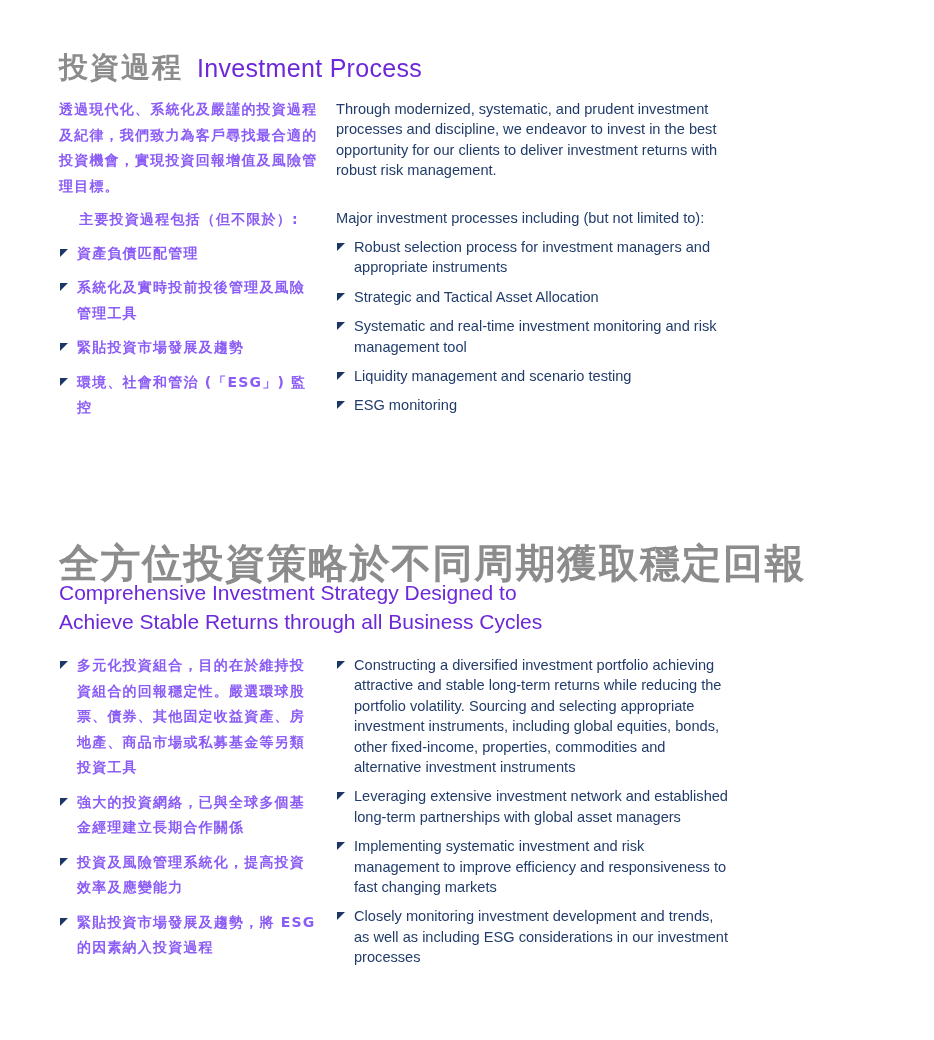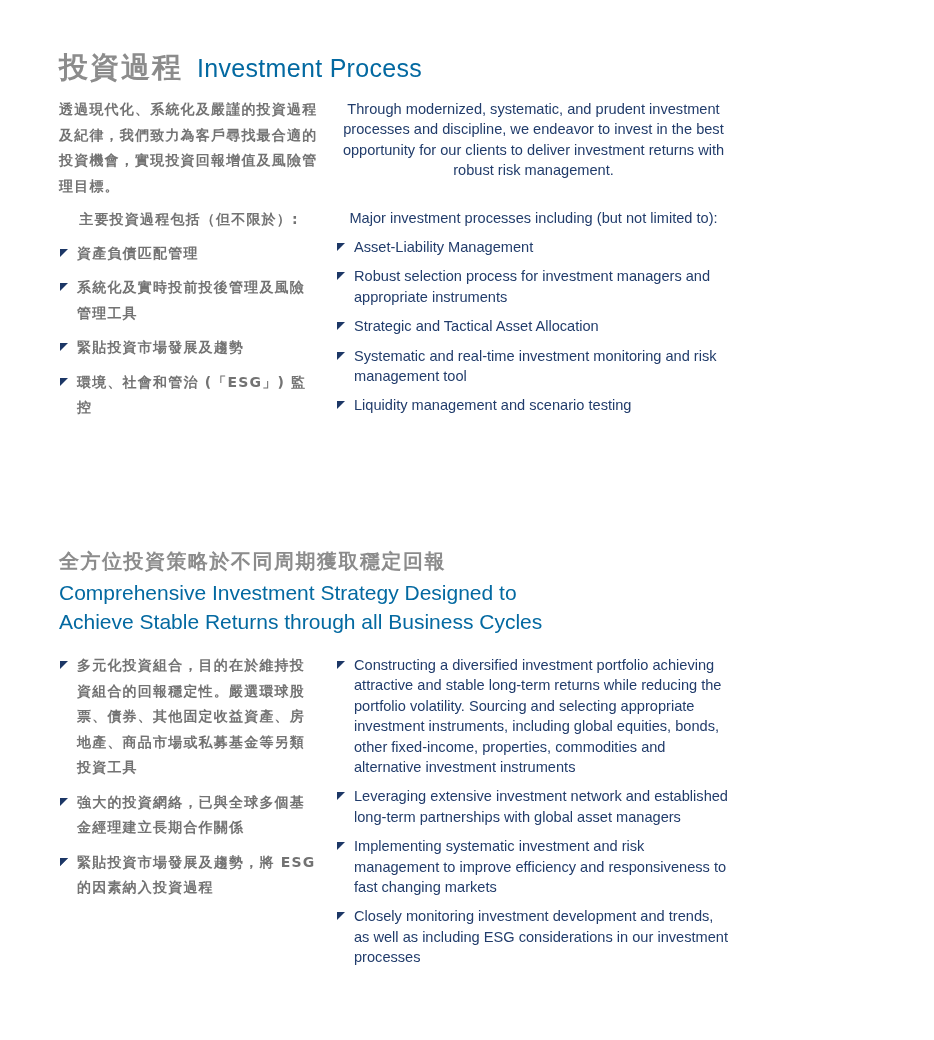--- a/index.html
+++ b/index.html
@@ -1,23 +1,23 @@
 <!DOCTYPE html>
 <html><head>
   <meta charset="utf-8">
   <style>
     html, body { margin: 0; padding: 0; background: #ffffff; }
     body { width: 934px; height: 1040px; position: relative; overflow: hidden; }
     .heading-zh { position: absolute; color: #8c8c8c; font-family: "DejaVu Sans", sans-serif; font-weight: bold; }
-    .heading-en { color: #0369a1; font-family: "Liberation Sans", sans-serif; font-weight: normal; }
-    .col { position: absolute; color: #737373; }
+    .heading-en { color: #6d28d9; font-family: "Liberation Sans", sans-serif; font-weight: normal; }
+    .col { position: absolute; color: #8b5cf6; }
     .zh { font-family: "DejaVu Sans", sans-serif; font-weight: bold; font-size: 14px; letter-spacing: 1.2px; }
     .en { font-family: "Liberation Sans", sans-serif; font-size: 14.6px; color: #213c6b; }
     .para-zh { line-height: 25.5px; margin: 0; }
-    .para-en { line-height: 20.4px; margin: 0; text-align: center; }
+    .para-en { line-height: 20.4px; margin: 0; }
     ul { list-style: none; margin: 0; padding: 0; }
     li { position: relative; padding-left: 18px; }
     li .bullet {
       position: absolute; left: 1px; width: 0; height: 0;
       border-top: 8px solid #1c3766; border-right: 8px solid transparent;
     }
     .zh li .bullet { top: 8px; }
     .en li .bullet { top: 6px; }
     .zh li { line-height: 25.5px; margin-bottom: 9px; }
     .en li { line-height: 20.4px; margin-bottom: 9px; }
@@ -38,39 +38,39 @@
     <li><span class="bullet"></span><span>系統化及實時投前投後管理及風險管理工具</span></li>
     <li><span class="bullet"></span><span>緊貼投資市場發展及趨勢</span></li>
     <li><span class="bullet"></span><span>環境、社會和管治 (「ESG」) 監控</span></li>
   </ul>
 </div>
 
 <div class="col en" style="left:336px; top:99px; width:395px;">
   <p class="para-en">Through modernized, systematic, and prudent investment processes and discipline, we endeavor to invest in the best opportunity for our clients to deliver investment returns with robust risk management.</p>
   <p class="para-en" style="margin-top:27px; margin-bottom:9px;">Major investment processes including (but not limited to):</p>
   <ul>
-    <li><span class="bullet"></span><span>Asset-Liability Management</span></li>
     <li><span class="bullet"></span><span>Robust selection process for investment managers and appropriate instruments</span></li>
     <li><span class="bullet"></span><span>Strategic and Tactical Asset Allocation</span></li>
     <li><span class="bullet"></span><span>Systematic and real-time investment monitoring and risk management tool</span></li>
     <li><span class="bullet"></span><span>Liquidity management and scenario testing</span></li>
+    <li><span class="bullet"></span><span>ESG monitoring</span></li>
   </ul>
 </div>
 
-<div class="heading-zh" style="left:59px; top:548px; font-size:20px; letter-spacing:1.5px;">全方位投資策略於不同周期獲取穩定回報</div>
+<div class="heading-zh" style="left:59px; top:536px; font-size:40px; letter-spacing:1.5px;">全方位投資策略於不同周期獲取穩定回報</div>
 <div class="heading-en" style="position:absolute; left:59px; top:578px; font-size:21px; line-height:29px;">
   <div>Comprehensive Investment Strategy Designed to</div>
   <div>Achieve Stable Returns through all Business Cycles</div>
 </div>
 
 <div class="col zh" style="left:59px; top:653px; width:260px;">
   <ul>
     <li><span class="bullet"></span><span>多元化投資組合，目的在於維持投資組合的回報穩定性。嚴選環球股票、債券、其他固定收益資產、房地產、商品市場或私募基金等另類投資工具</span></li>
     <li><span class="bullet"></span><span>強大的投資網絡，已與全球多個基金經理建立長期合作關係</span></li>
-    <li><span class="bullet"></span></li>
+    <li><span class="bullet"></span><span>投資及風險管理系統化，提高投資效率及應變能力</span></li>
     <li><span class="bullet"></span><span>緊貼投資市場發展及趨勢，將 ESG 的因素納入投資過程</span></li>
   </ul>
 </div>
 
 <div class="col en" style="left:336px; top:655px; width:395px;">
   <ul>
     <li><span class="bullet"></span><span>Constructing a diversified investment portfolio achieving attractive and stable long-term returns while reducing the portfolio volatility. Sourcing and selecting appropriate investment instruments, including global equities, bonds, other fixed-income, properties, commodities and alternative investment instruments</span></li>
     <li><span class="bullet"></span><span>Leveraging extensive investment network and established long-term partnerships with global asset managers</span></li>
     <li><span class="bullet"></span><span>Implementing systematic investment and risk management to improve efficiency and responsiveness to fast changing markets</span></li>
     <li><span class="bullet"></span><span>Closely monitoring investment development and trends, as well as including ESG considerations in our investment processes</span></li>

